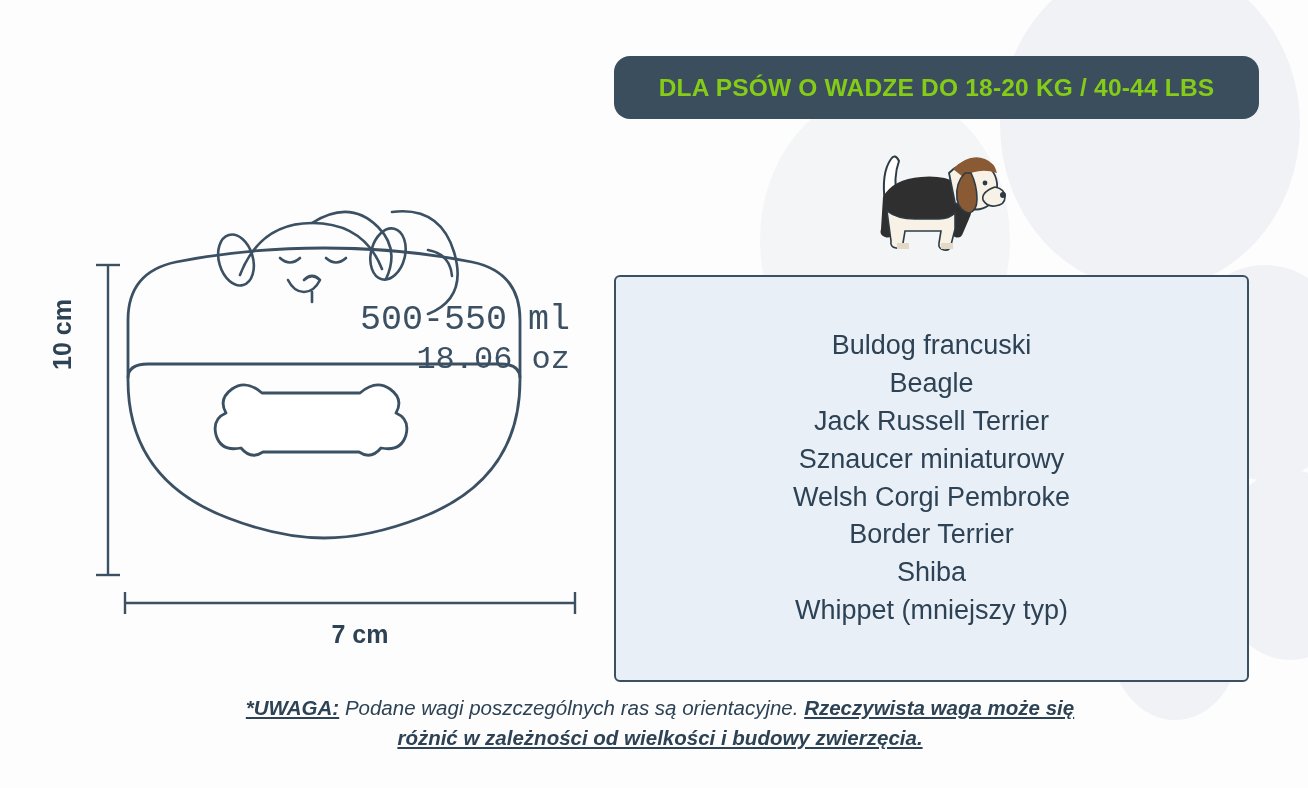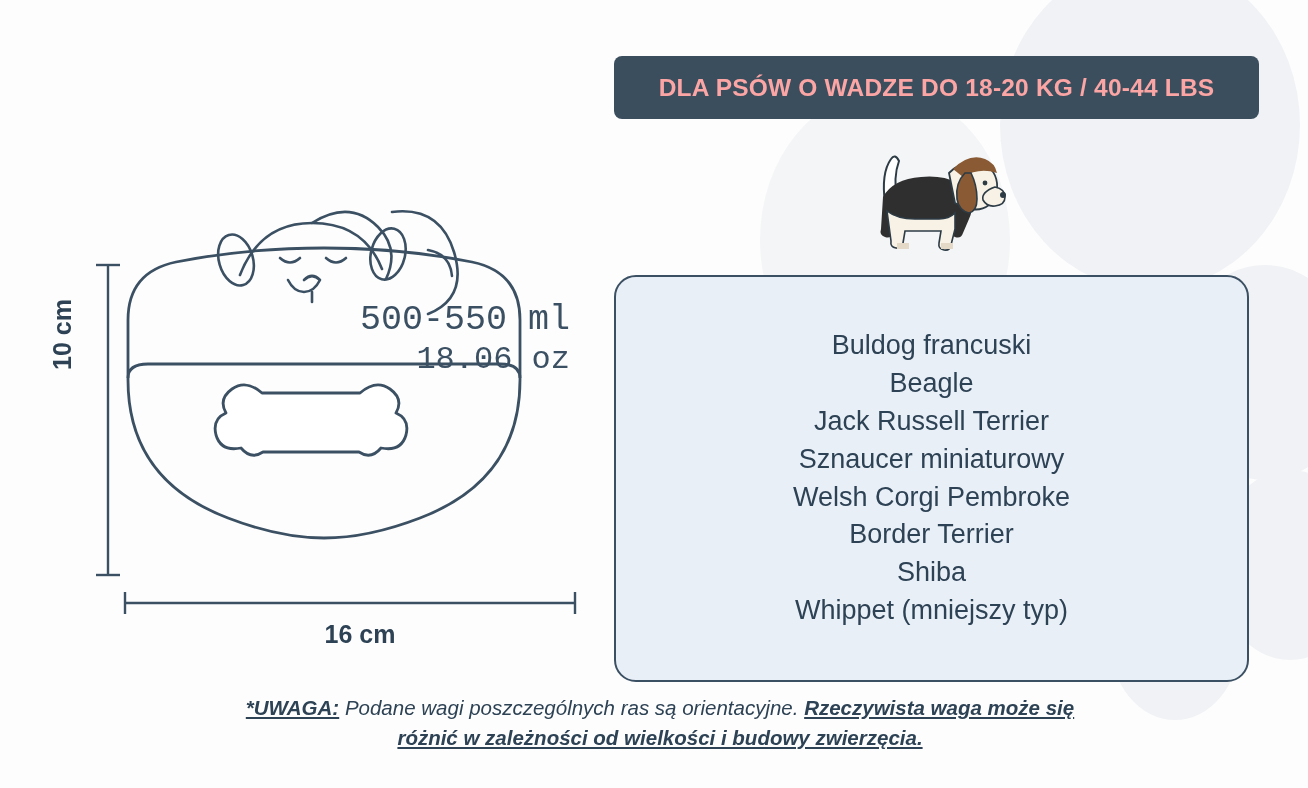--- a/index.html
+++ b/index.html
@@ -80,25 +80,25 @@
   }
 
   
   .header-banner {
     position: absolute;
     left: 614px;
     top: 56px;
     width: 645px;
     height: 63px;
     background: #3b4e5e;
-    border-radius: 8px;
+    border-radius: 16px;
     display: flex;
     align-items: center;
     justify-content: center;
-    color: #fca5a5;
+    color: #84cc16;
     font-size: 24.5px;
     font-weight: 700;
     letter-spacing: .2px;
     white-space: nowrap;
   }
 
   .dog-art {
     position: absolute;
     left: 845px;
     top: 125px;
@@ -106,21 +106,21 @@
     height: 140px;
   }
 
   .breeds-box {
     position: absolute;
     left: 614px;
     top: 275px;
     width: 635px;
     height: 407px;
     border: 2px solid #3b5063;
-    border-radius: 22px;
+    border-radius: 6px;
     background: #e9eff7;
     display: flex;
     flex-direction: column;
     align-items: center;
     justify-content: center;
     padding: 6px 10px;
     box-sizing: border-box;
   }
   .breed-item {
     font-size: 27px;
@@ -198,21 +198,21 @@
       <line x1="15" y1="4" x2="15" y2="26" stroke="#3b5063" stroke-width="2.4"></line>
       <line x1="465" y1="4" x2="465" y2="26" stroke="#3b5063" stroke-width="2.4"></line>
     </svg>
 
     <div class="vol-text">
       <div class="l1">500-550 ml</div>
       <div class="l2">18.06 oz</div>
     </div>
 
     <div class="dim-label height">10 cm</div>
-    <div class="dim-label width">16 cm</div>
+    <div class="dim-label width">7 cm</div>
   </div>
 
   <div class="header-banner">DLA PSÓW O WADZE DO 18-20 KG / 40-44 LBS</div>
 
   <svg class="dog-art" viewBox="0 0 165 140">
 
     <path d="M40 78 q-4 -30 6 -44 q4 -6 8 2 q-6 16 -2 40 z" fill="#ffffff" stroke="#2d3b45" stroke-width="2"></path>
 
     <path d="M38 72 q10 -18 38 -20 q22 -2 36 6 q10 6 14 18 q2 10 -2 18 l-6 14
              q-2 6 -8 4 q-6 -2 -4 -8 l4 -12 -18 4 -26 0 -14 -2 -4 14

